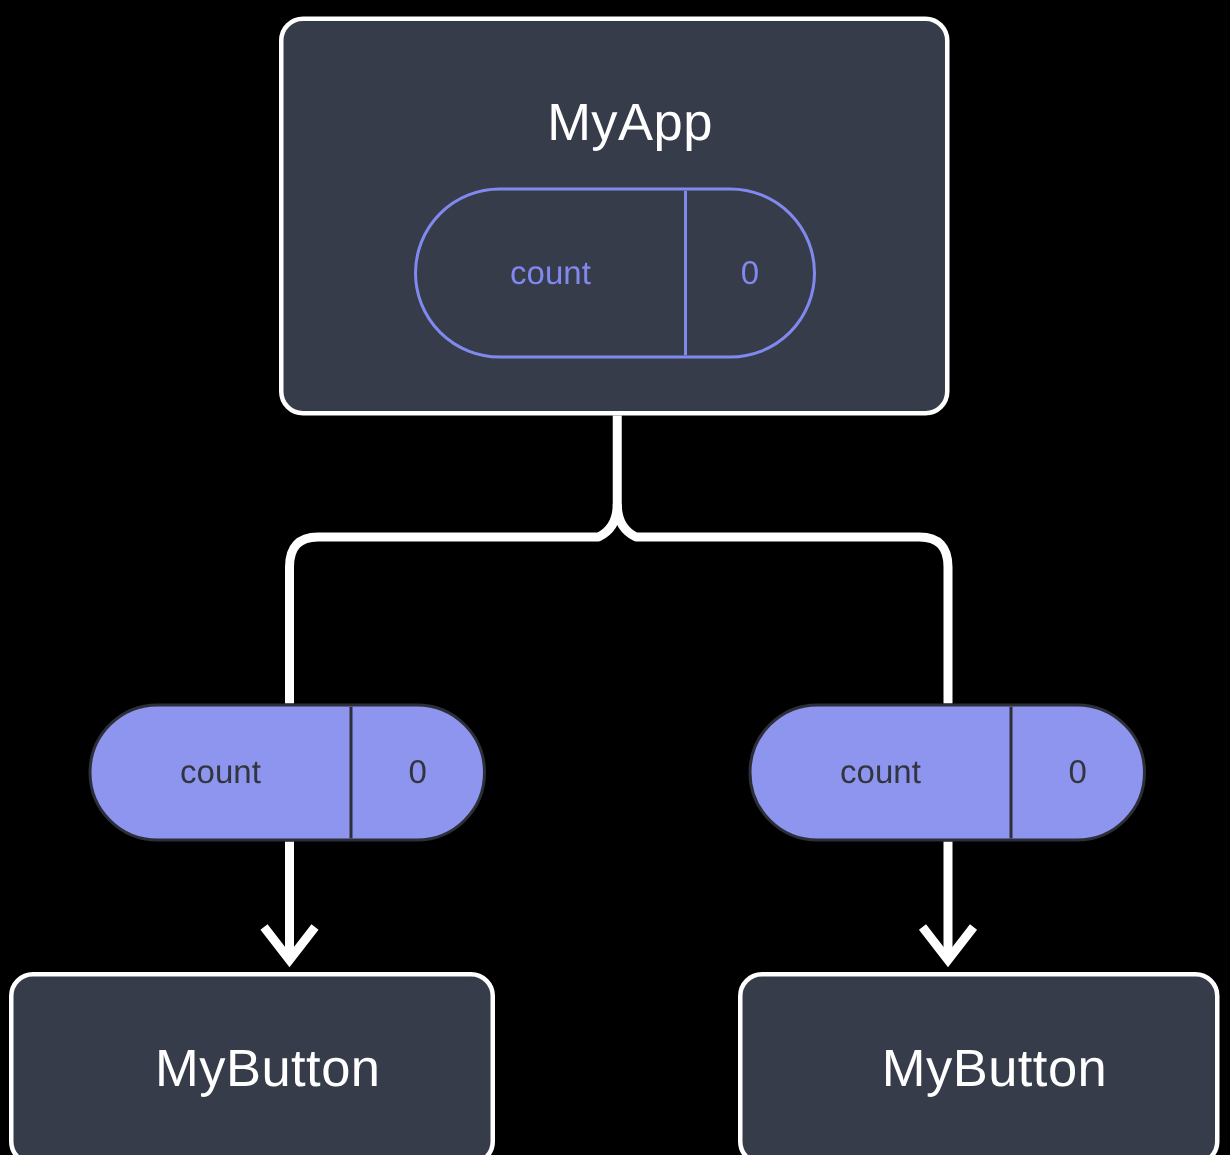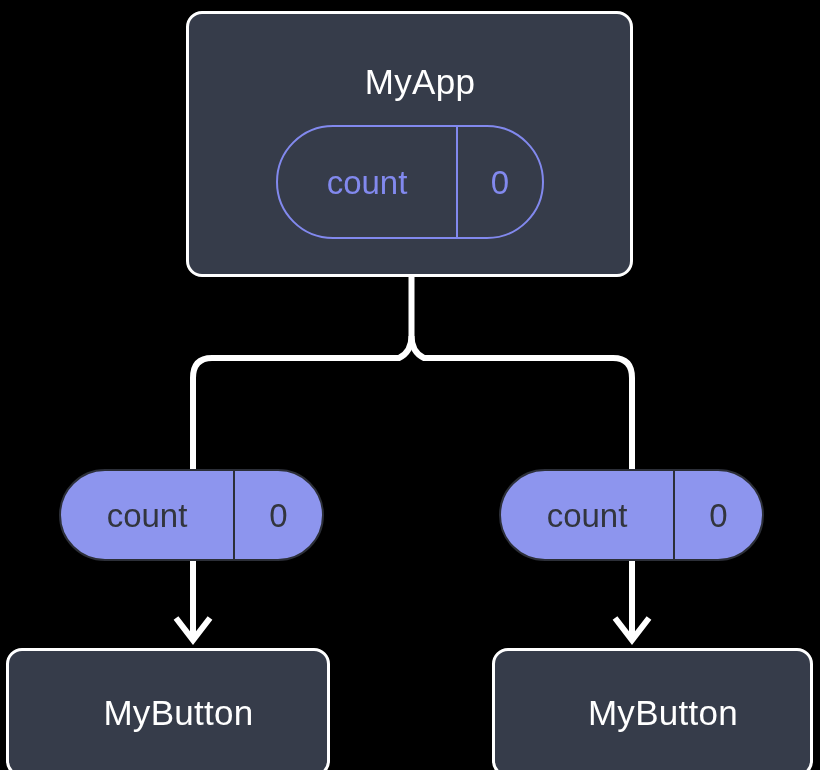--- a/index.html
+++ b/index.html
@@ -73,21 +73,21 @@
     align-items: stretch;
     border-radius: 999px;
     z-index: 4;
     overflow: hidden;
   }
   .pill .pill-key,
   .pill .pill-val {
     display: flex;
     align-items: center;
     justify-content: center;
-    font-size: 33px;
+    font-size: 22px;
     line-height: 1;
     white-space: nowrap;
   }
 
   
   #app-pill {
     left: 276px;
     top: 125px;
     width: 268px;
     height: 114px;

